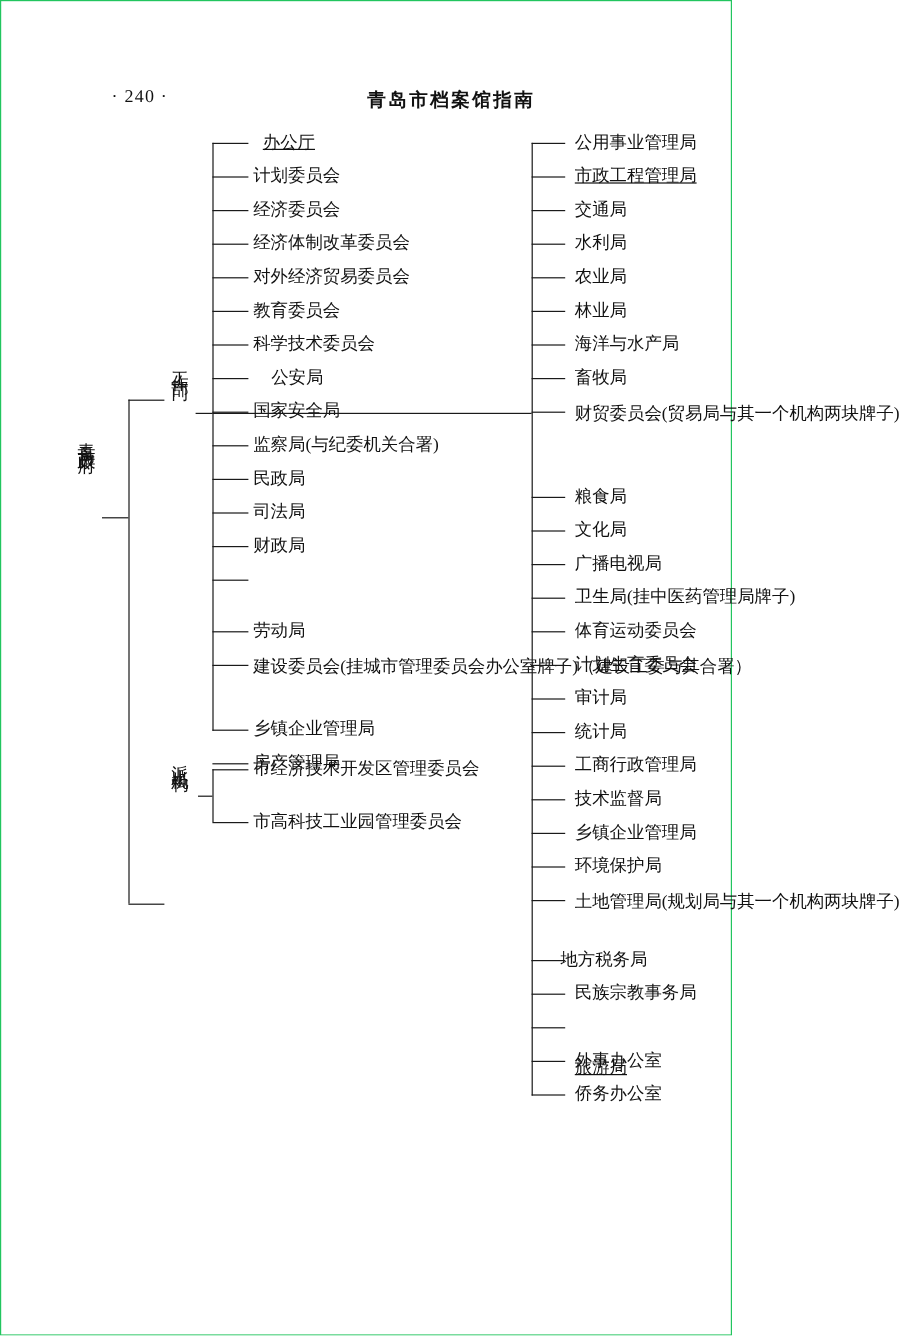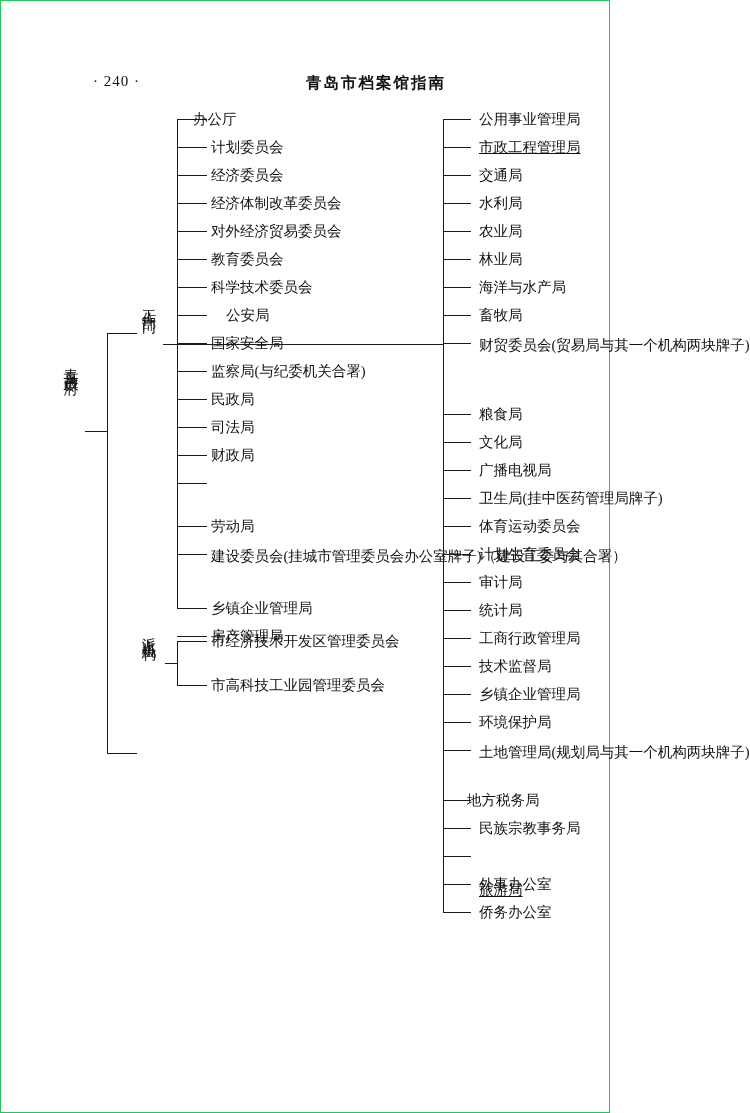--- a/index.html
+++ b/index.html
@@ -125,21 +125,21 @@
     <div class="line-h" style="left:176px; top:270px; width:30px;"></div>
     <div class="line-h" style="left:176px; top:298px; width:30px;"></div>
     <div class="line-h" style="left:176px; top:326px; width:30px;"></div>
     <div class="line-h" style="left:176px; top:354px; width:30px;"></div>
     <div class="line-h" style="left:176px; top:382px; width:30px;"></div>
     <div class="line-h" style="left:176px; top:425px; width:30px;"></div>
     <div class="line-h" style="left:176px; top:453px; width:30px;"></div>
     <div class="line-h" style="left:176px; top:507px; width:30px;"></div>
     <div class="line-h" style="left:176px; top:535px; width:30px;"></div>
 
-    <div class="node" style="left:192px; top:9px;">办公厅</div>
+    <div class="node" style="left:218px; top:9px;text-decoration:underline;">办公厅</div>
     <div class="node" style="left:210px; top:37px;">计划委员会</div>
     <div class="node" style="left:210px; top:65px;">经济委员会</div>
     <div class="node" style="left:210px; top:93px;">经济体制改革委员会</div>
     <div class="node" style="left:210px; top:121px;">对外经济贸易委员会</div>
     <div class="node" style="left:210px; top:149px;">教育委员会</div>
     <div class="node" style="left:210px; top:177px;">科学技术委员会</div>
     <div class="node" style="left:225px; top:205px;">公安局</div>
     <div class="node" style="left:210px; top:233px;">国家安全局</div>
     <div class="node" style="left:210px; top:261px;">监察局(与纪委机关合署)</div>
     <div class="node" style="left:210px; top:289px;">民政局</div>

